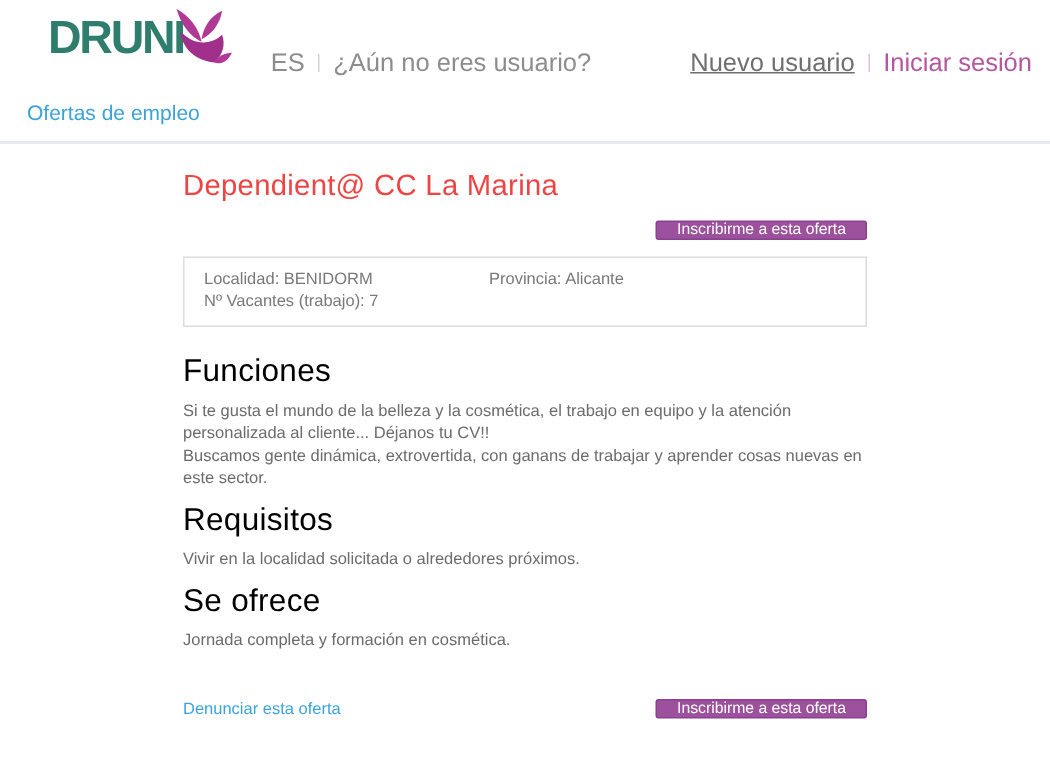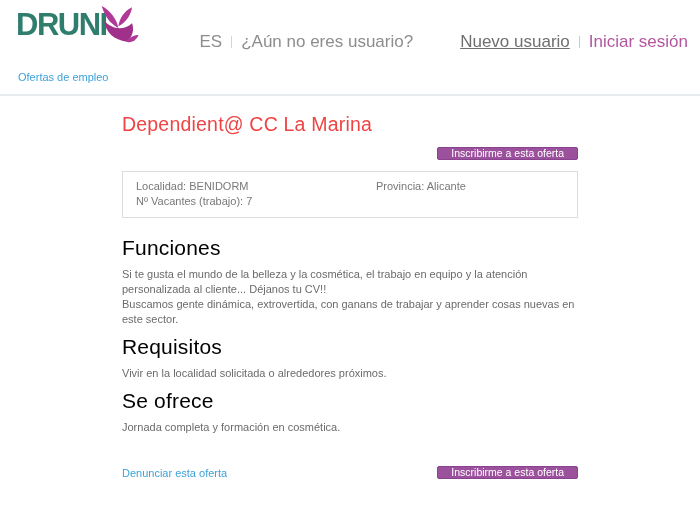--- a/index.html
+++ b/index.html
@@ -7,61 +7,61 @@
   body {
     width:700px; height:511px;
     background:#ffffff;
     font-family:"Liberation Sans", sans-serif;
     color:#6e6e6e;
     overflow:hidden;
   }
 
   
   .header { position:relative; height:61px; background:#fff; }
-  .logo { position:absolute; left:16px; top:8px; display:flex; align-items:flex-start; cursor:pointer; }
+  .logo { position:absolute; left:32px; top:8px; display:flex; align-items:flex-start; cursor:pointer; }
   .logo-text {
     font-size:31px; font-weight:bold; letter-spacing:-1.5px;
     color:#2f7e6d; line-height:34px;
   }
   .logo-flower { margin-left:-9px; margin-top:-2px; }
 
   .utility {
     position:absolute; right:12px; top:32px;
     display:flex; align-items:center; font-size:17px; color:#8d8d8d;
   }
   .utility .sep { width:1px; height:12px; background:#d4d4d4; margin:0 9px; }
   .utility .sep.pink { background:#e2bcd9; }
   .lang { color:#8d8d8d; cursor:pointer; }
-  .signup-prompt { color:#8d8d8d; margin-right:0;text-align:center; }
+  .signup-prompt { color:#8d8d8d; margin-right:19px;text-align:center; }
   .signup-link { color:#6f6f6f; text-decoration:underline; cursor:pointer;padding-left:47px; }
   .login-link { color:#b4579f; cursor:pointer; }
 
   
   .navbar { border-bottom:2px solid #e7ebee; padding:6px 0 9px 18px; }
-  .nav-link { font-size:11px; color:#3ca2da; cursor:pointer; }
+  .nav-link { font-size:14px; color:#3ca2da; cursor:pointer; }
 
   
   .main { width:456px; margin:0 auto; }
   .page-title {
     margin:17px 0 0 0; font-weight:normal;
     font-size:19.5px; color:#ef4444; letter-spacing:0.2px;
   }
   .btn-row { display:flex; justify-content:flex-end; margin-top:11px; }
   .apply-btn {
     background:#9c519c; border:1px solid #8a4190; color:#ffffff;
     font-size:10.5px; font-family:"Liberation Sans", sans-serif;
     padding:0 13px; border-radius:2px; cursor:pointer; line-height:11px;
   }
 
   .info-box {
     margin-top:11px; border:1px solid #dcdcdc;
     padding:7px 13px 8px 13px; font-size:11px; color:#787878; line-height:15px;
   }
   .info-row { display:flex; }
-  .info-cell-left { width:240px; }
+  .info-cell-left { width:190px; }
   .info-cell-right { flex:1; }
 
   .section-heading {
     margin:18px 0 7px 0; font-weight:normal;
     font-size:21px; color:#000000; letter-spacing:0.2px;
   }
   .section-heading.tight { margin-top:8px; }
   .body-text { margin:0; font-size:11px; color:#6b6b6b; line-height:15px; }
 
   .footer-row {

